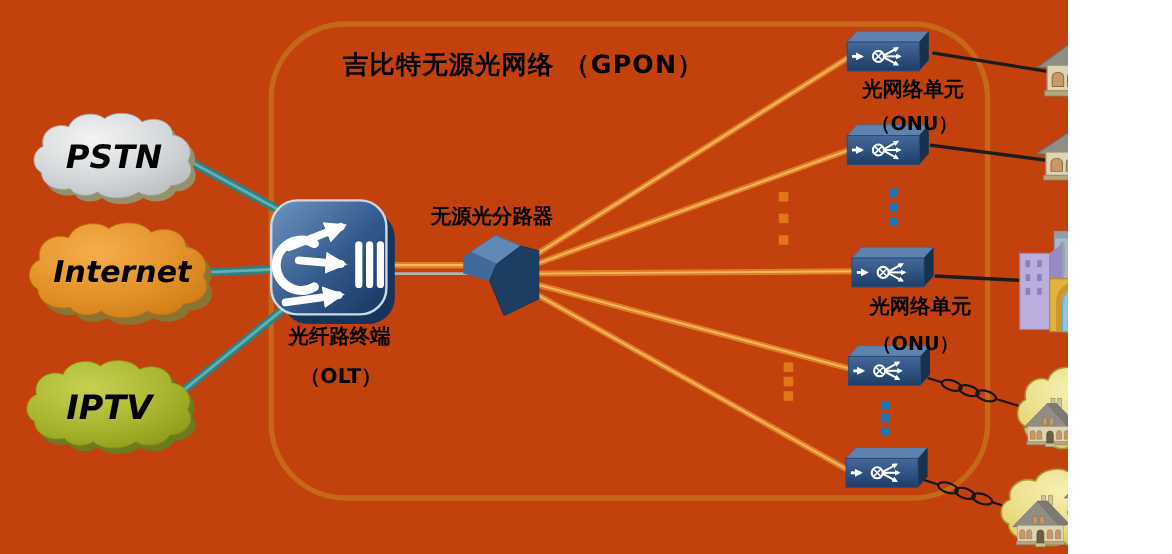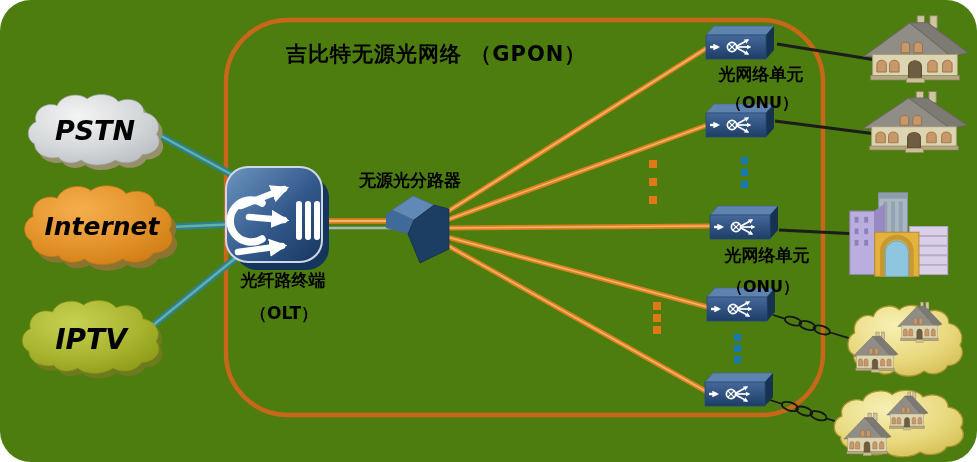--- a/index.html
+++ b/index.html
@@ -1,19 +1,18 @@
 <!DOCTYPE html>
 <html><head>
 <meta charset="utf-8">
 <style>
   html,body{margin:0;padding:0;background:#fff;}
   .stage{
-    width:977px;height:462px;position:relative;background:#4d7c0f;overflow:hidden;
+    width:890px;height:462px;position:relative;background:#c2410c;overflow:hidden;
     font-family:"DejaVu Sans","Liberation Sans",sans-serif;
-    border-radius:31px;
   }
   .stage svg{display:block}
   text{fill:#000;}
   .cjk{font-weight:bold;}
   .cloud-label{font-weight:bold;font-style:italic;}
 </style>
 </head>
 <body>
 
 <div class="stage">

